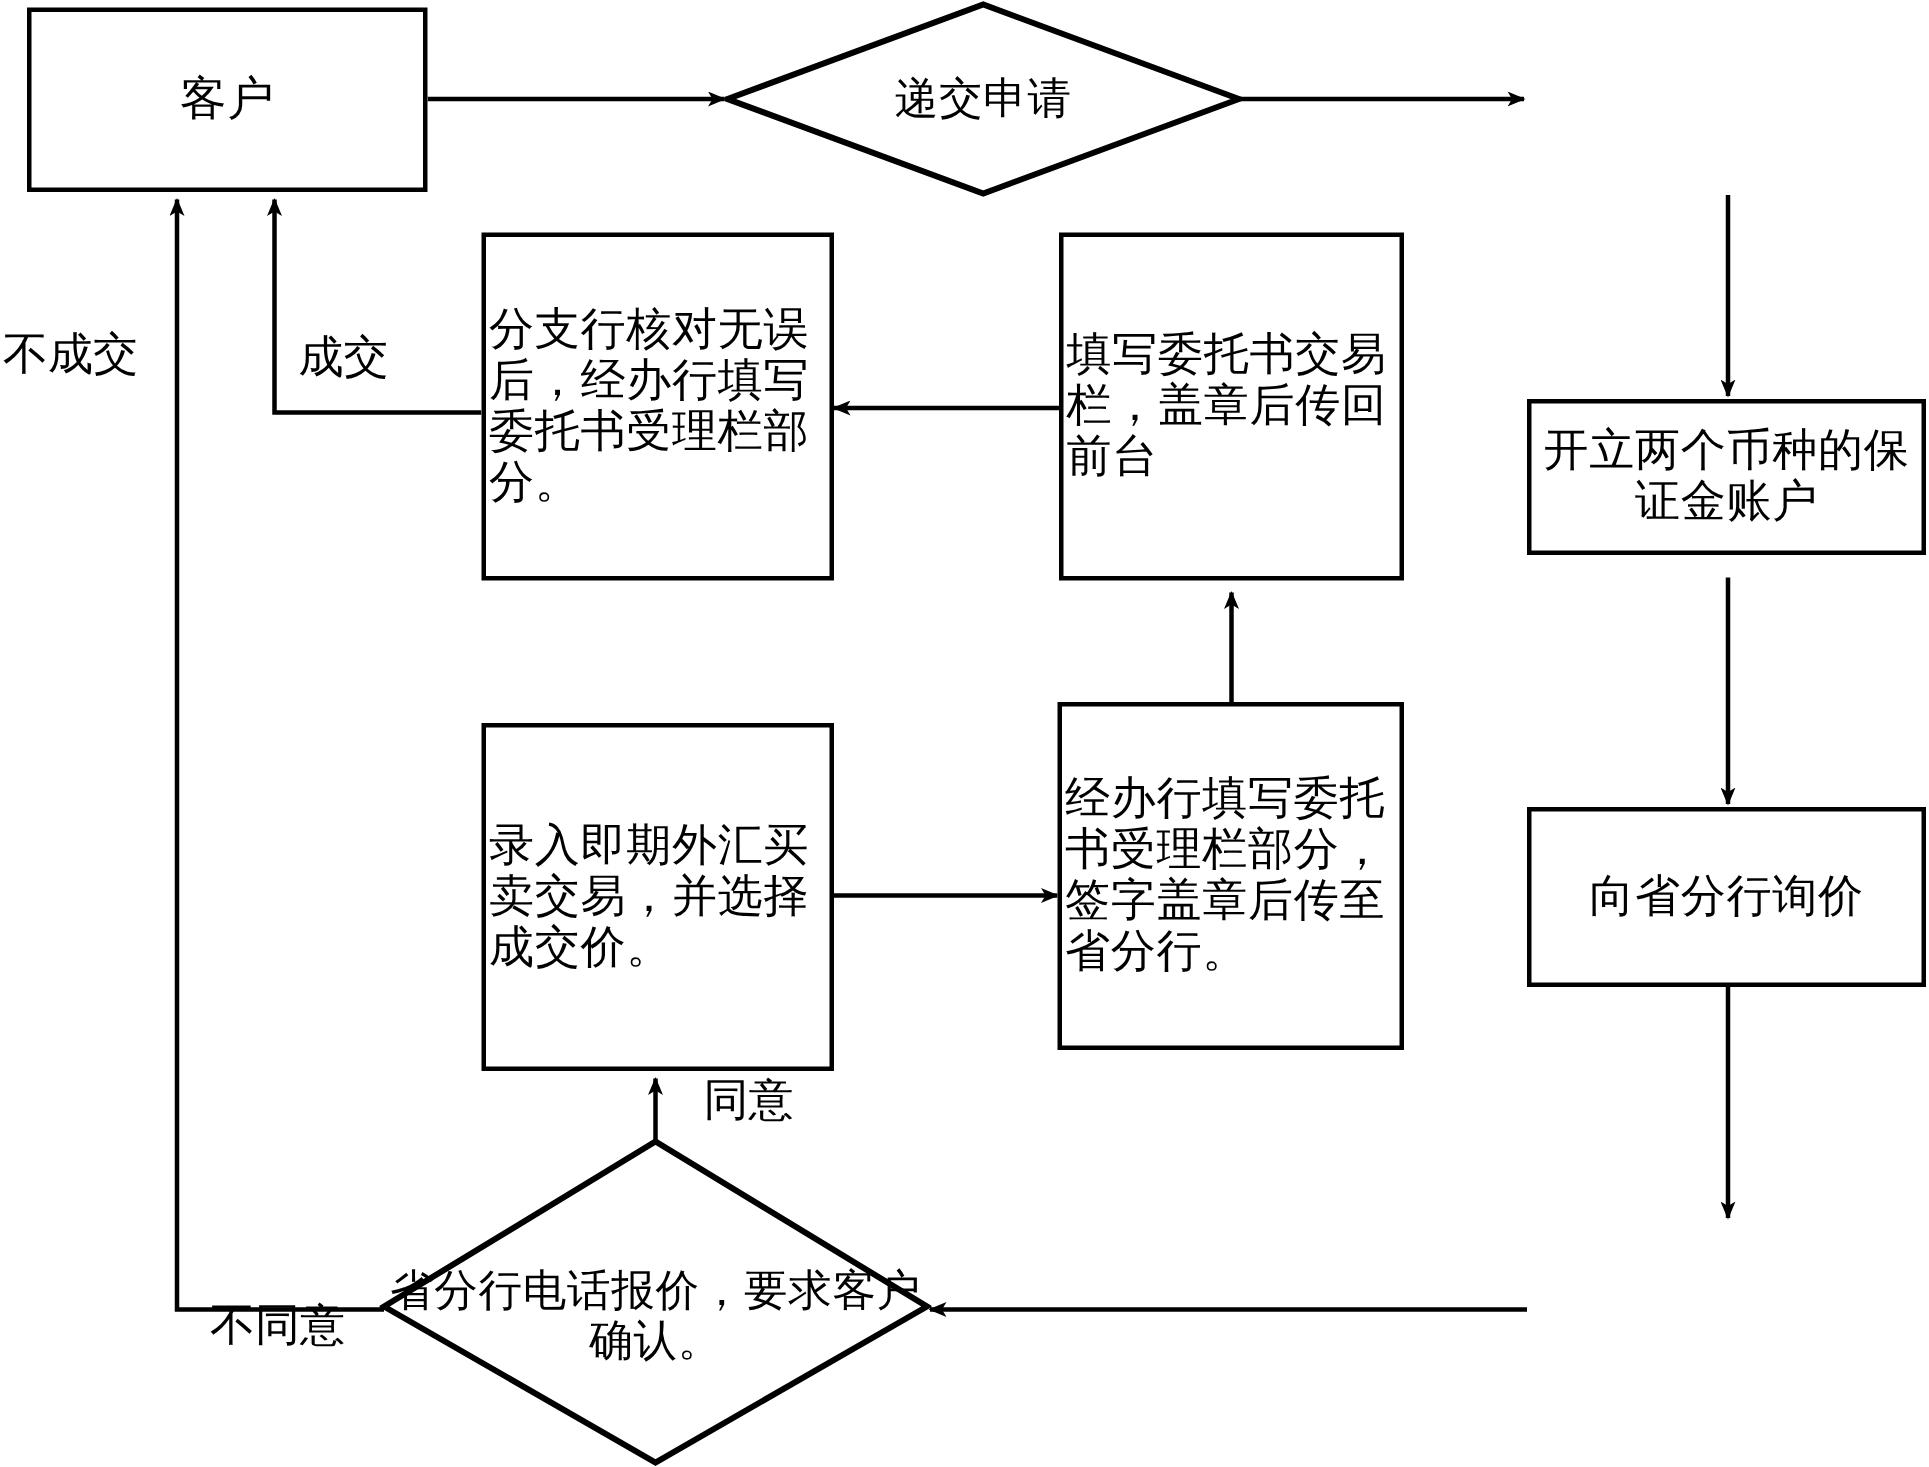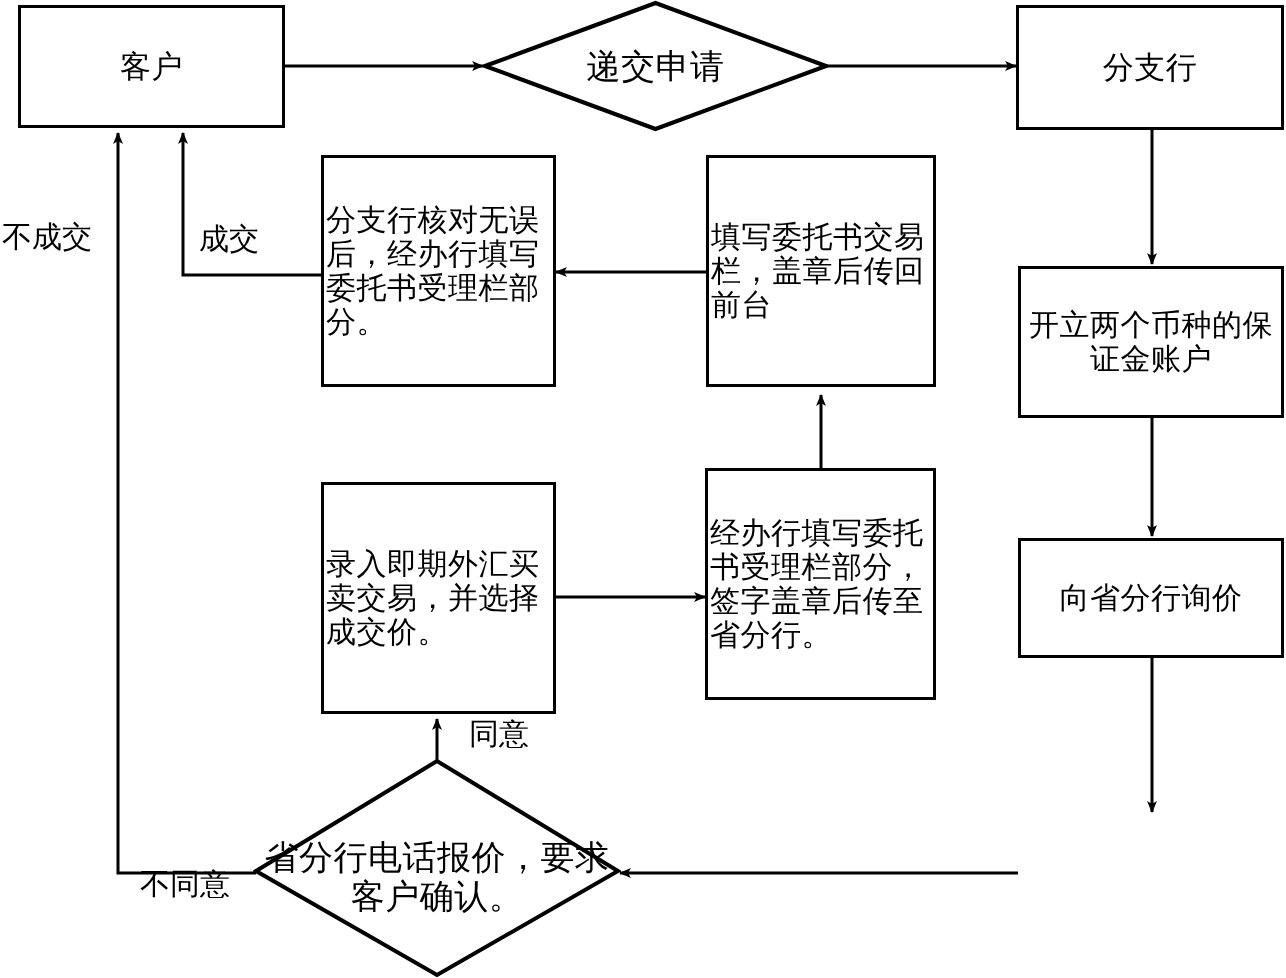--- a/index.html
+++ b/index.html
@@ -64,21 +64,21 @@
   .node.diamond .diamond-shape {
     position: absolute;
     left: 0;
     top: 0;
     width: 100%;
     height: 100%;
   }
   .node.diamond .node-text {
     position: relative;
     z-index: 2;
-    font-size: 34px;
+    font-size: 29px;
   }
   .edge-label {
     position: absolute;
     color: #000000;
     font-size: 30px;
     line-height: 1;
     white-space: nowrap;
   }
 </style>
 </head>
@@ -122,33 +122,30 @@
     <span class="node-text">客户</span>
   </div>
 
   <div class="node diamond" style="left:483px; top:0px; width:345px; height:132px;">
     <svg class="diamond-shape" viewBox="0 0 345 132" preserveAspectRatio="none">
       <polygon points="2,66 172.5,3 343,66 172.5,129" fill="#ffffff" stroke="#000000" stroke-width="4"></polygon>
     </svg>
     <span class="node-text">递交申请</span>
   </div>
 
-  <div class="node rect single" style="left:1016px; top:5px; width:268px; height:125px;">
-    <span class="node-text">分支行</span>
-  </div>
 
   <div class="node rect multi" style="left:321px; top:155px; width:235px; height:232px;">
     <span class="node-text">分支行核对无误后，经办行填写委托书受理栏部分。</span>
   </div>
 
   <div class="node rect multi" style="left:706px; top:155px; width:230px; height:232px;">
     <span class="node-text">填写委托书交易栏，盖章后传回前台</span>
   </div>
 
-  <div class="node rect single-wide" style="left:1018px; top:266px; width:266px; height:152px;">
+  <div class="node rect single-wide" style="left:1018px; top:266px; width:266px; height:104px;">
     <span class="node-text">开立两个币种的保证金账户</span>
   </div>
 
   <div class="node rect multi" style="left:321px; top:482px; width:235px; height:232px;">
     <span class="node-text">录入即期外汇买卖交易，并选择成交价。</span>
   </div>
 
   <div class="node rect multi" style="left:705px; top:468px; width:231px; height:232px;">
     <span class="node-text">经办行填写委托书受理栏部分，签字盖章后传至省分行。</span>
   </div>

